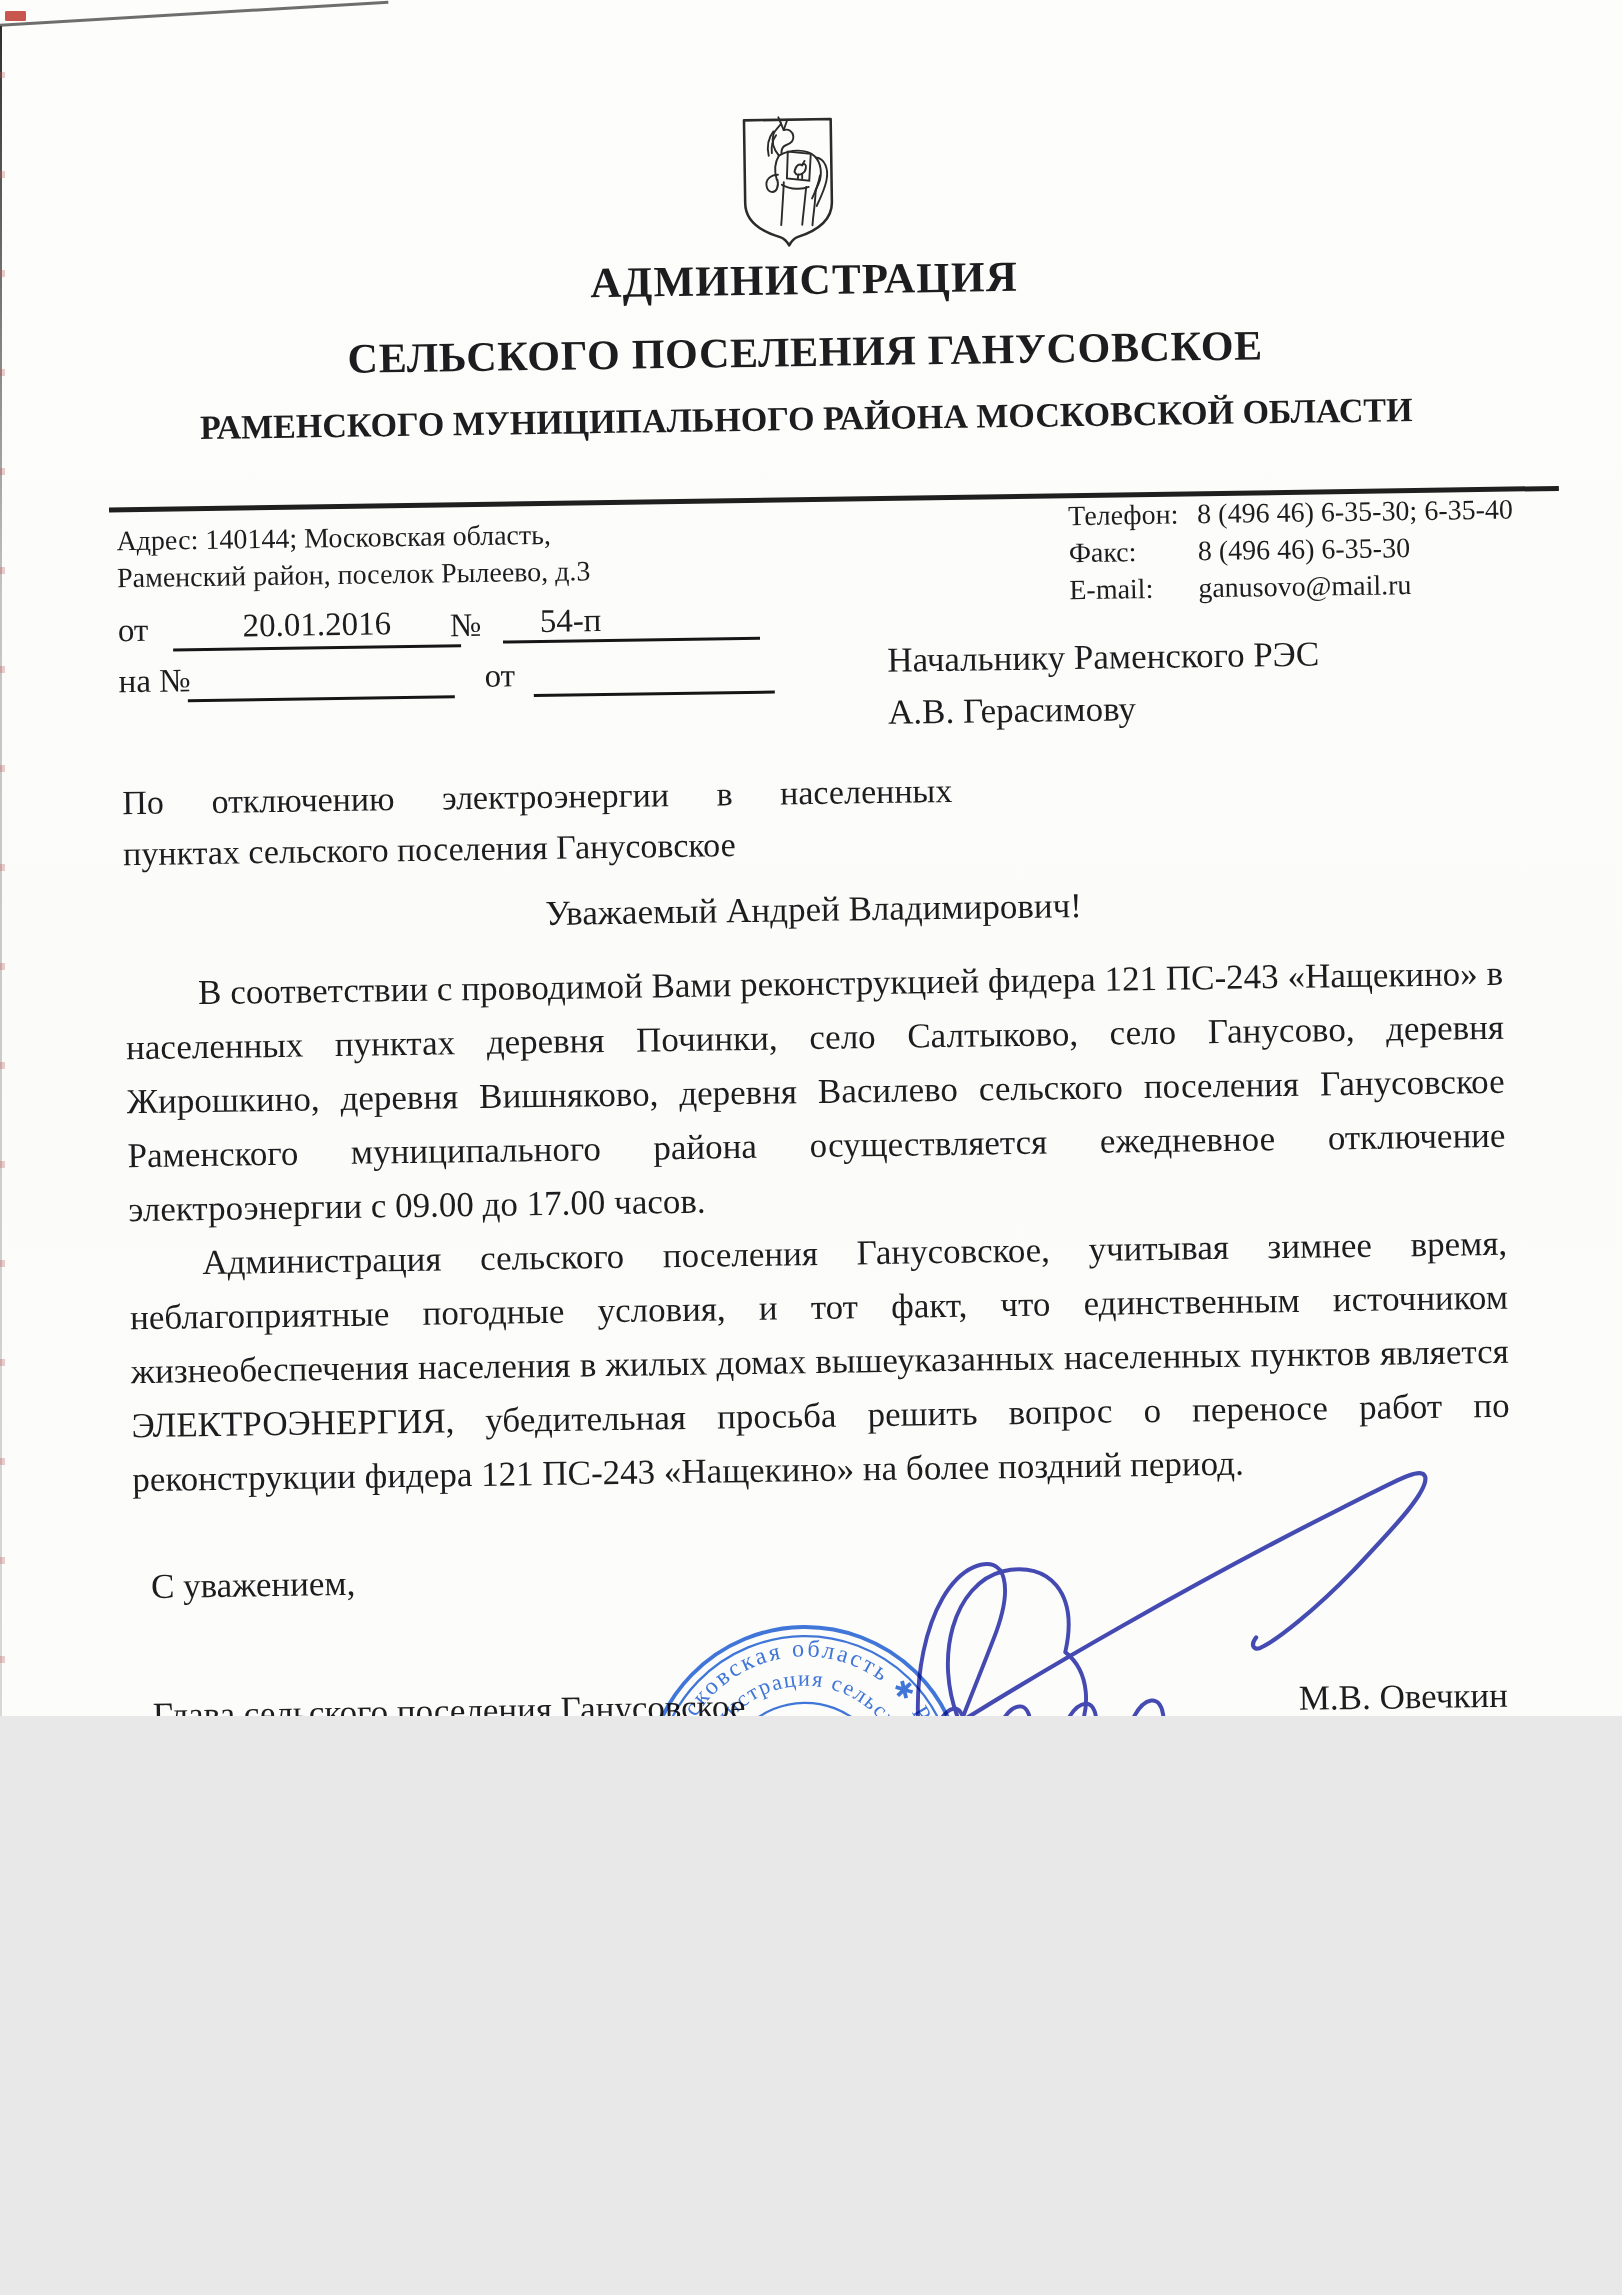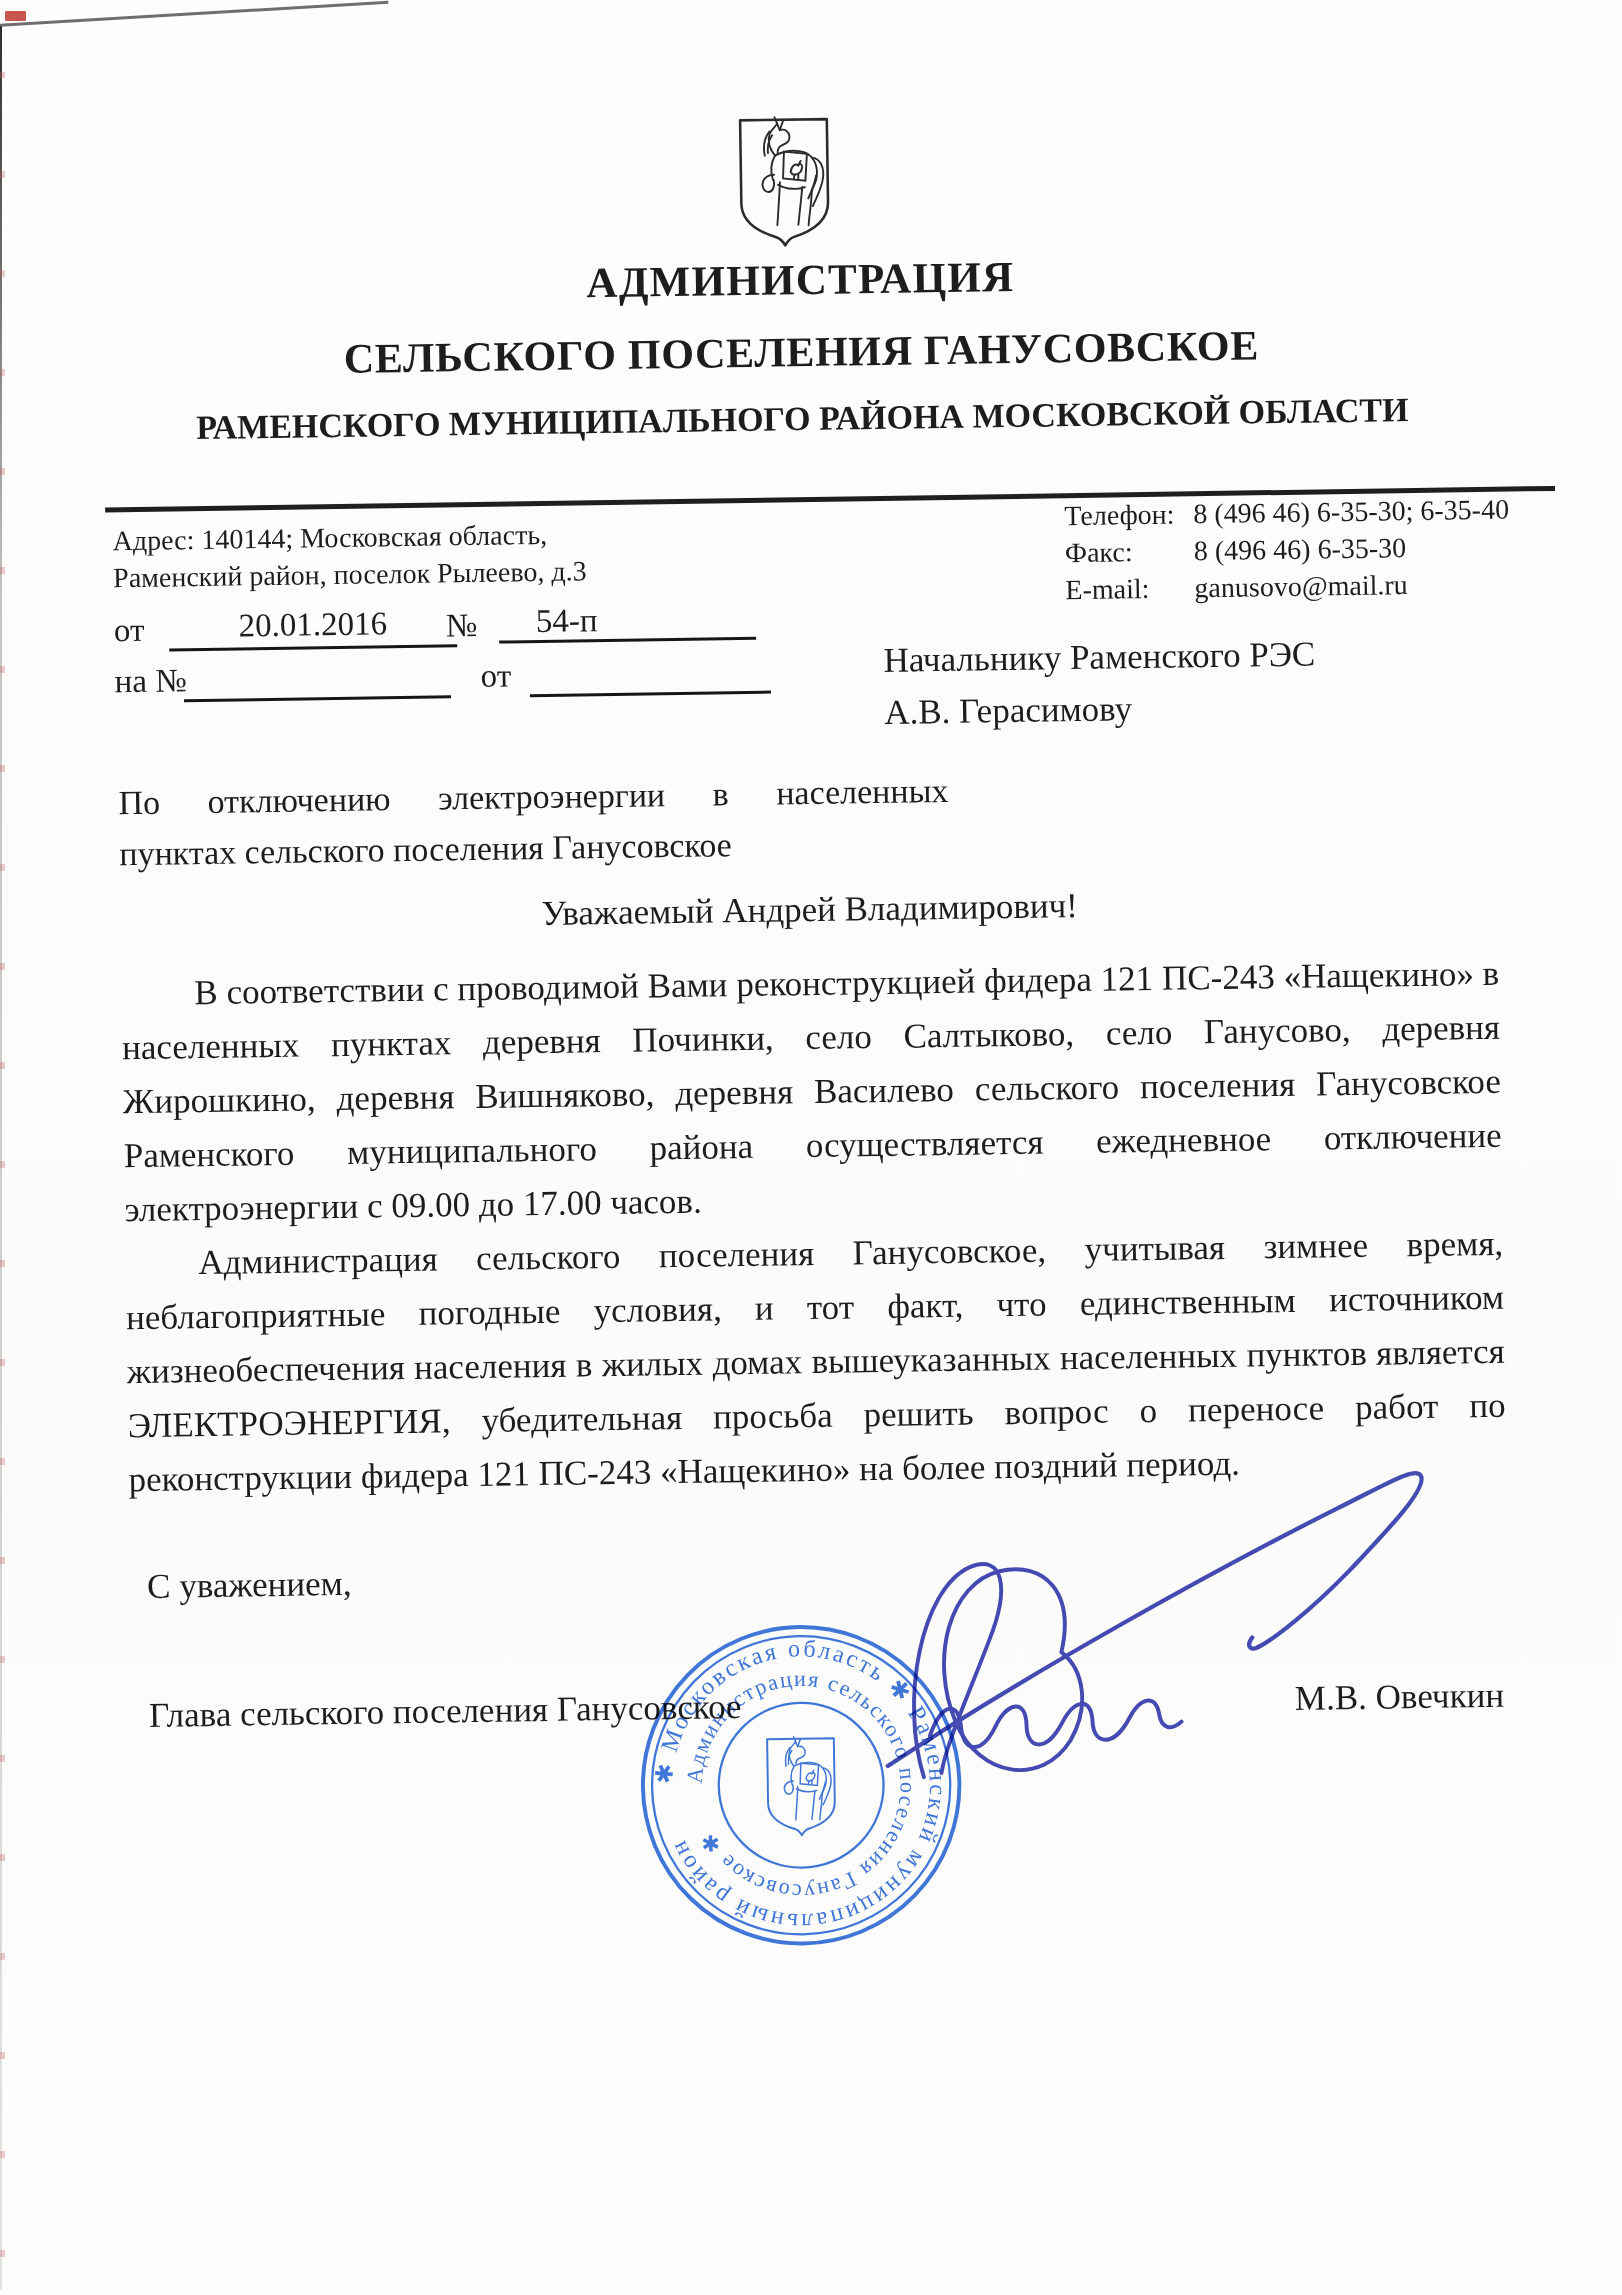--- a/index.html
+++ b/index.html
@@ -1,17 +1,17 @@
 <!DOCTYPE html>
 <html style="--ink: #1d1d1f; --stamp-blue: #2f6ad4; --signature-blue: #3a41ad; --accent-red: #c23f36;font-size:10.5px"><head>
 <meta charset="utf-8">
 <style>
   html,body { margin:0; padding:0; background:#e8e8e8; }
   .page {
-    position:relative; width:1623px; height:2295px; margin:0 auto;
+    position:relative; width:1623px; height:1716px; margin:0 auto;
     background:linear-gradient(180deg,#fdfdfc 0%, #fbfbfa 60%, #fcfcfb 100%);
     overflow:hidden;
     font-family:"Liberation Serif","DejaVu Serif",serif;
     color:var(--ink,#1d1d1f);
   }
   .sheet { position:absolute; inset:0; transform:rotate(-0.85deg); transform-origin:50% 45%; }
   .abs { position:absolute; }
 
   
   .edge-top { position:absolute; left:-3.9px; top:23.6px; width:393px; height:2.6px; background:#4a4a4a; transform:rotate(-3.4deg); transform-origin:left center; opacity:.8; }

